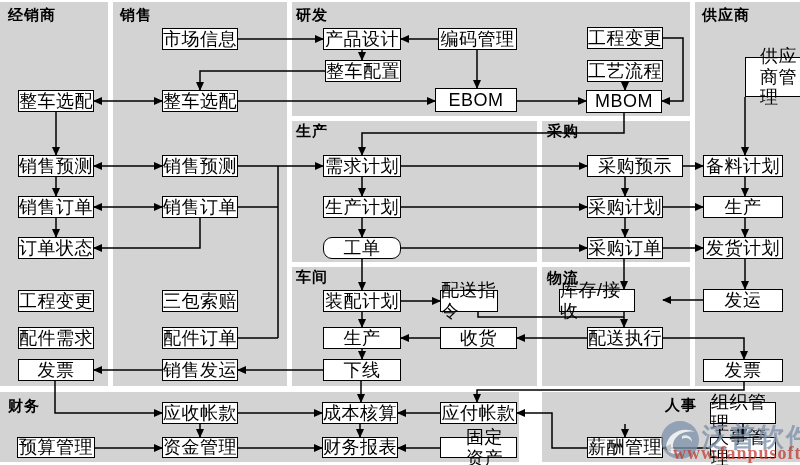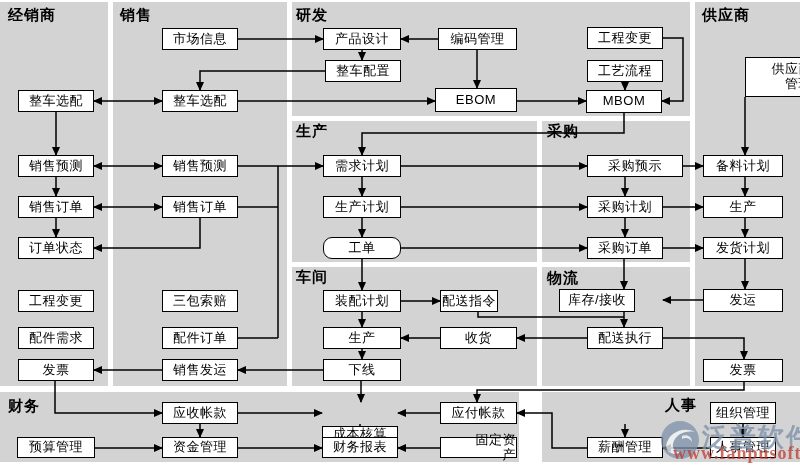--- a/index.html
+++ b/index.html
@@ -9,21 +9,21 @@
   }
   .panel{position:absolute;background:#d3d3d3;z-index:0;}
   .sec-label{
     position:absolute;z-index:3;font-weight:700;font-size:15px;line-height:1;
     white-space:nowrap;letter-spacing:1px;
   }
   #edge-layer{position:absolute;left:0;top:0;z-index:2;}
   .node{
     position:absolute;z-index:4;box-sizing:border-box;background:#fff;
     border:1.5px solid #000;display:flex;align-items:center;justify-content:center;
-    font-size:13px;line-height:1.15;text-align:right;letter-spacing:0.5px;
+    font-size:18px;line-height:1.15;text-align:left;letter-spacing:0.5px;
   }
   .node.wrap{padding:0 14px;margin-left:40px;}
   #watermark{position:absolute;left:8px;top:0;width:800px;height:465px;z-index:5;pointer-events:none;border-radius:11px;}
   #wm-logo{position:absolute;left:652px;top:420px;opacity:0.8;}
   #wm-brand{
     position:absolute;left:694px;top:420px;font-size:26px;font-weight:700;
     color:#8093ac;opacity:0.8;letter-spacing:2px;white-space:nowrap;
   }
   #wm-url{
     position:absolute;left:665px;top:443px;font-size:18px;font-weight:700;
@@ -172,20 +172,20 @@
     <div class="node" style="left: 323px; top: 290px; width: 78px; height: 22px; background: rgb(255, 255, 255); border-color: rgb(0, 0, 0);">装配计划</div>
     <div class="node" style="left: 440px; top: 290px; width: 58px; height: 22px; background: rgb(255, 255, 255); border-color: rgb(0, 0, 0);">配送指令</div>
     <div class="node" style="left: 323px; top: 327px; width: 78px; height: 22px; background: rgb(255, 255, 255); border-color: rgb(0, 0, 0);">生产</div>
     <div class="node" style="left: 440px; top: 327px; width: 77px; height: 22px; background: rgb(255, 255, 255); border-color: rgb(0, 0, 0);">收货</div>
     <div class="node" style="left: 323px; top: 359px; width: 78px; height: 22px; background: rgb(255, 255, 255); border-color: rgb(0, 0, 0);">下线</div>
     <div class="node" style="left: 559px; top: 289px; width: 76px; height: 23px; background: rgb(255, 255, 255); border-color: rgb(0, 0, 0);">库存/接收</div>
     <div class="node" style="left: 587px; top: 327px; width: 76px; height: 22px; background: rgb(255, 255, 255); border-color: rgb(0, 0, 0);">配送执行</div>
     <div class="node" style="left: 17px; top: 437px; width: 78px; height: 21px; background: rgb(255, 255, 255); border-color: rgb(0, 0, 0);">预算管理</div>
     <div class="node" style="left: 162px; top: 402px; width: 76px; height: 22px; background: rgb(255, 255, 255); border-color: rgb(0, 0, 0);">应收帐款</div>
     <div class="node" style="left: 162px; top: 437px; width: 76px; height: 21px; background: rgb(255, 255, 255); border-color: rgb(0, 0, 0);">资金管理</div>
-    <div class="node" style="left: 322px; top: 426px; width: 76px; height: 16px; background: rgb(255, 255, 255); border-color: rgb(0, 0, 0);">成本核算</div>
+    <div class="node" style="left: 322px; top: 402px; width: 76px; height: 22px; background: rgb(255, 255, 255); border-color: rgb(0, 0, 0);">成本核算</div>
     <div class="node" style="left: 322px; top: 437px; width: 76px; height: 21px; background: rgb(255, 255, 255); border-color: rgb(0, 0, 0);">财务报表</div>
     <div class="node" style="left: 440px; top: 402px; width: 77px; height: 22px; background: rgb(255, 255, 255); border-color: rgb(0, 0, 0);">应付帐款</div>
     <div class="node" style="left: 440px; top: 437px; width: 77px; height: 21px; background: rgb(255, 255, 255); border-color: rgb(0, 0, 0); padding-left: 25px;">固定资产</div>
     <div class="node" style="left: 587px; top: 437px; width: 76px; height: 21px; background: rgb(255, 255, 255); border-color: rgb(0, 0, 0);">薪酬管理</div>
     <div class="node" style="left: 710px; top: 402px; width: 66px; height: 22px; background: rgb(255, 255, 255); border-color: rgb(0, 0, 0);">组织管理</div>
     <div class="node" style="left: 710px; top: 437px; width: 66px; height: 21px; background: rgb(255, 255, 255); border-color: rgb(0, 0, 0);">人事管理</div>
   </div>
 
 </body></html>

